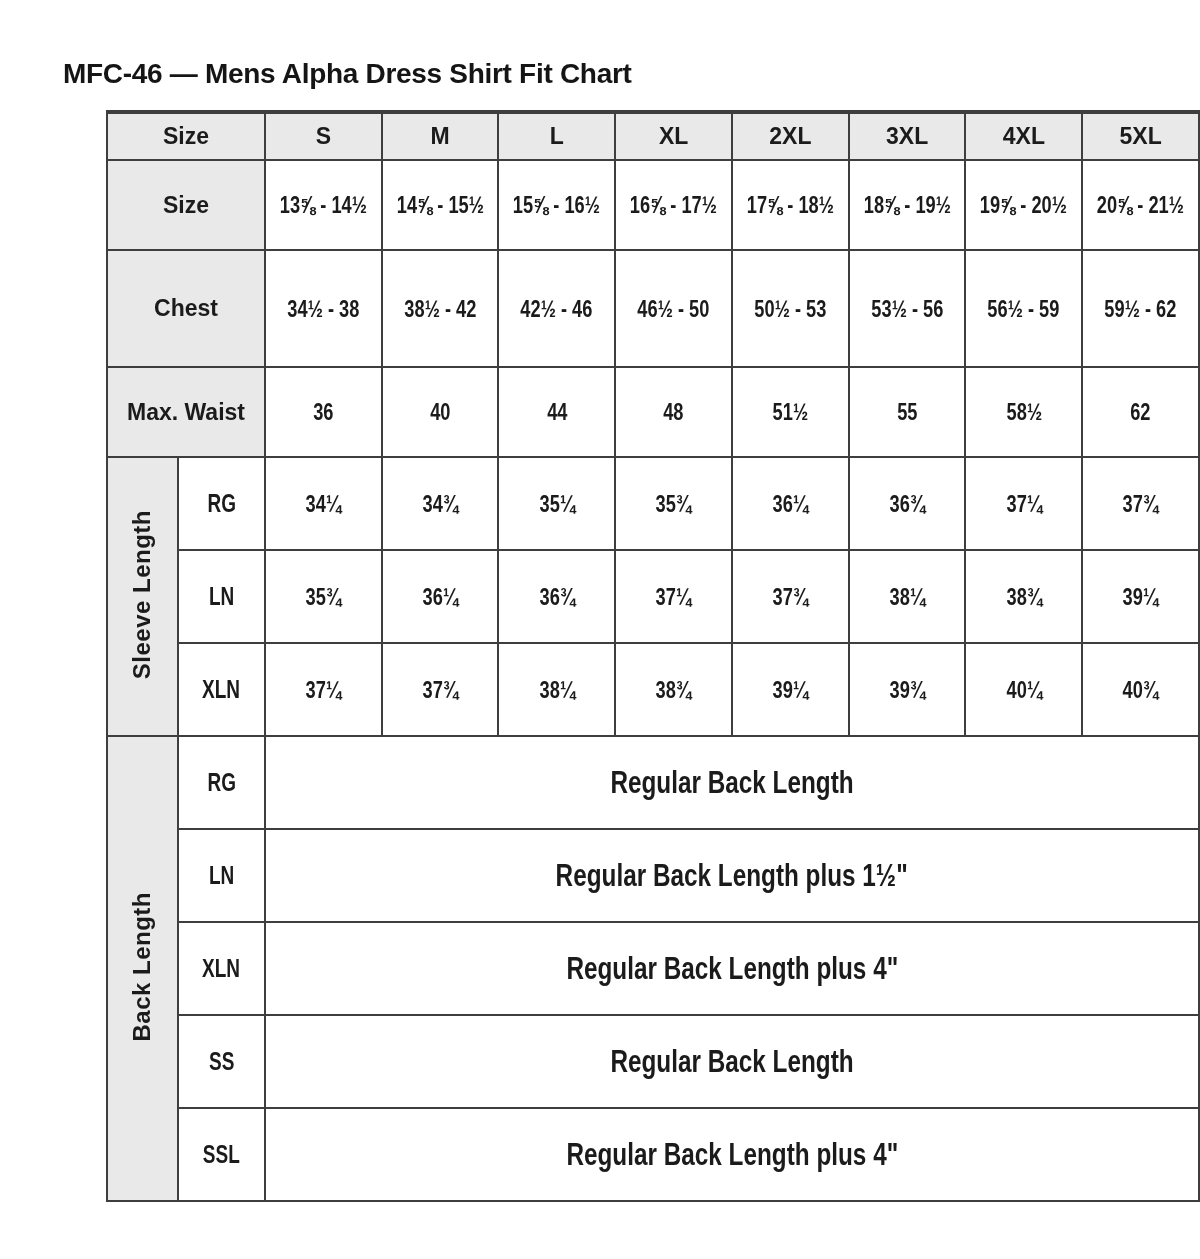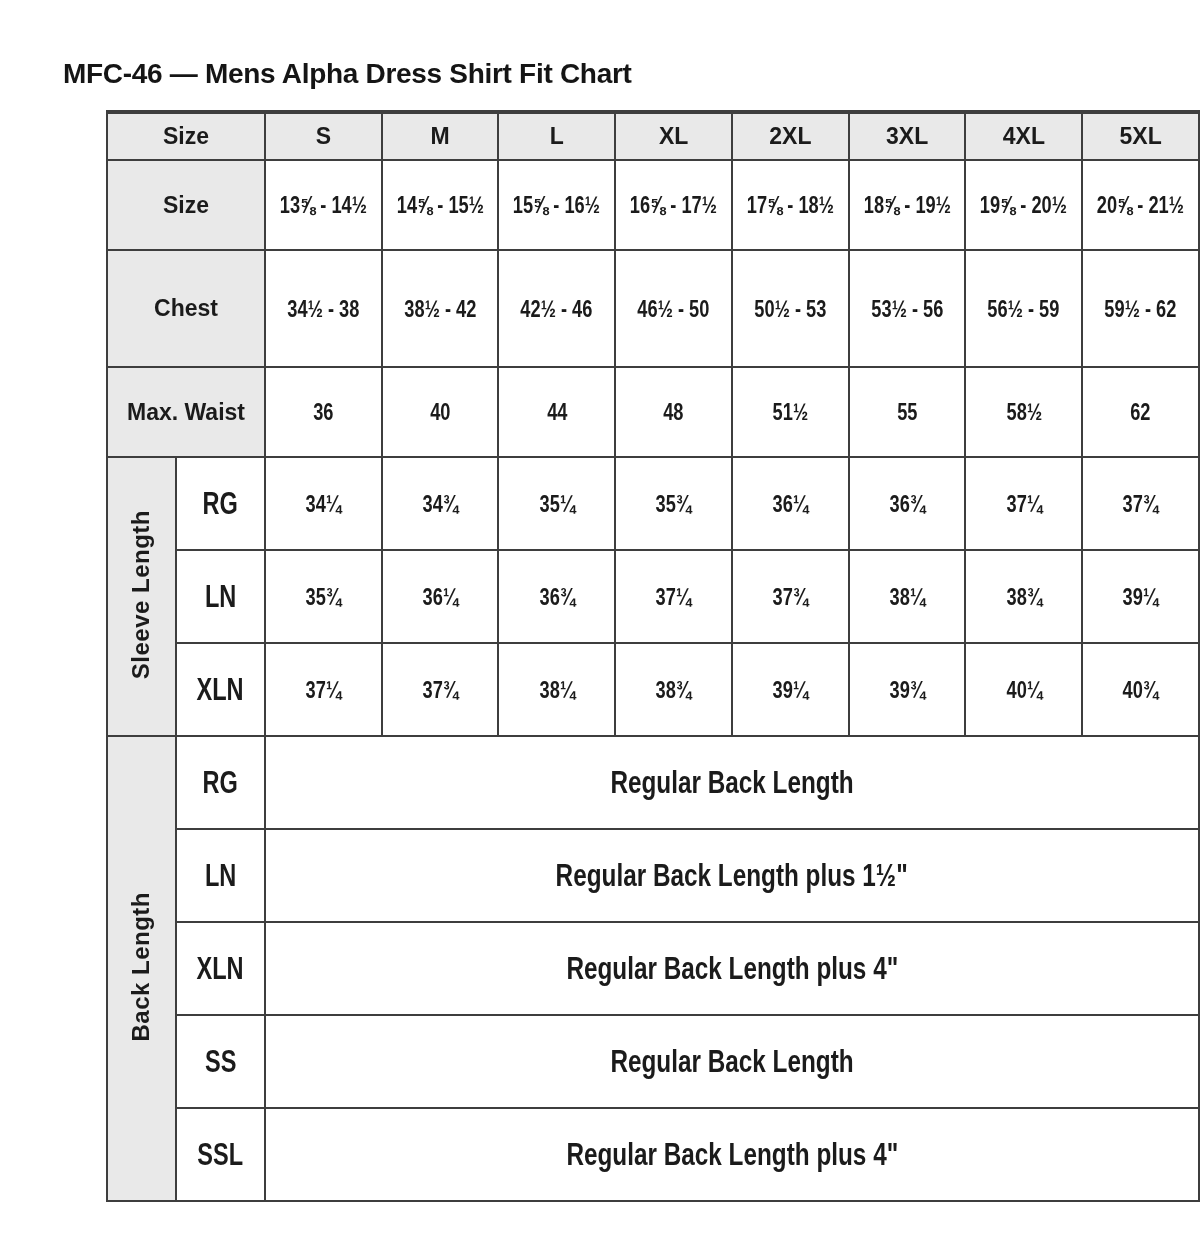--- a/index.html
+++ b/index.html
@@ -33,21 +33,21 @@
 
   
   .cond {
     display:inline-block;
     transform:scaleX(0.76);
     transform-origin:center;
     font-weight:700;
     white-space:nowrap;
   }
   .val  { font-size:24px; }
-  .code { font-size:31px; }
+  .code { font-size:25px; }
   .desc { font-size:32px; }
 
   .vcell { padding:0; }
   .vtext {
     display:inline-block;
     writing-mode:vertical-rl;
     transform:rotate(180deg);
     font-weight:bold; font-size:24px; letter-spacing:0.5px;
     white-space:nowrap;
   }

